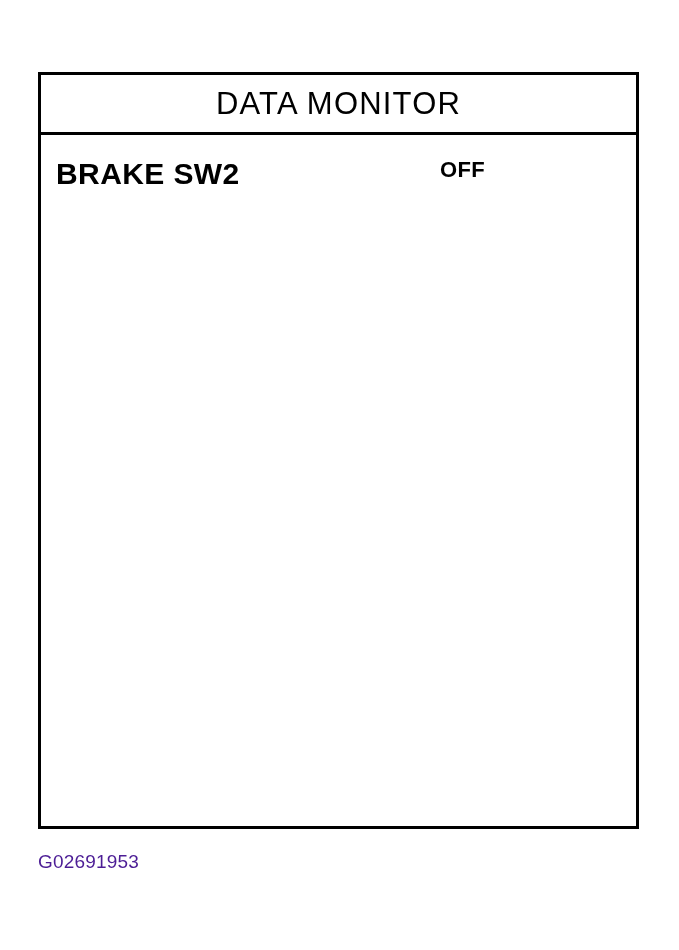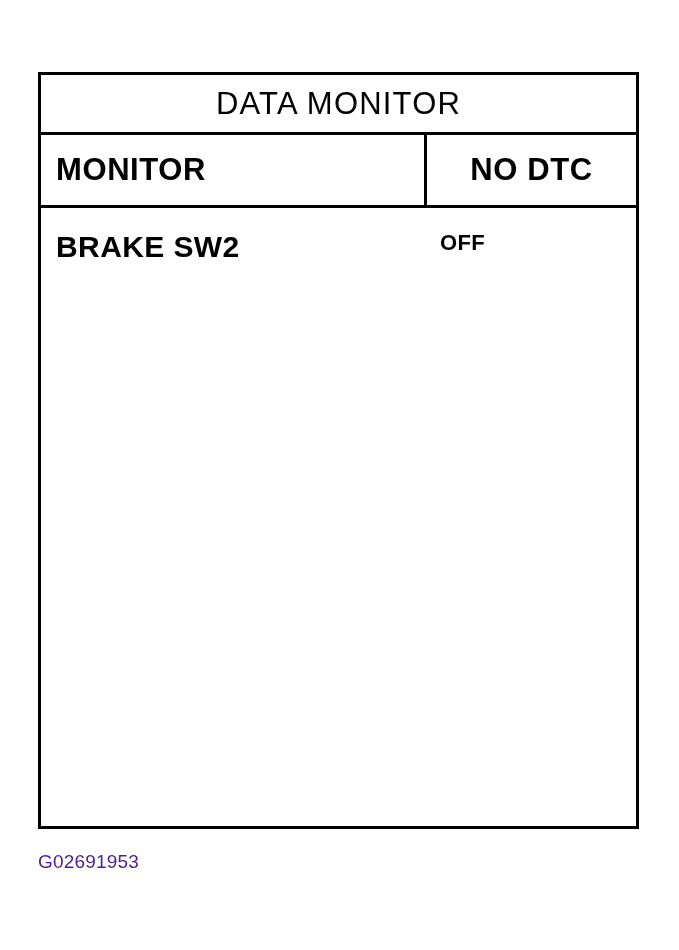--- a/index.html
+++ b/index.html
@@ -111,28 +111,20 @@
 </style>
 </head>
 <body>
 
 <div class="scan-tool">
 
   <div class="title-row">
     <span class="title-text">DATA MONITOR</span>
   </div>
 
-  <div class="status-row">
-    <div class="status-left">
-      <span class="status-text">MONITOR</span>
-    </div>
-    <div class="status-right">
-      <span class="status-text">NO DTC</span>
-    </div>
-  </div>
 
   <div class="data-area">
     <div class="data-row">
       <span class="data-label">BRAKE SW2</span>
       <span class="data-value">OFF</span>
     </div>
   </div>
 
 </div>
 

